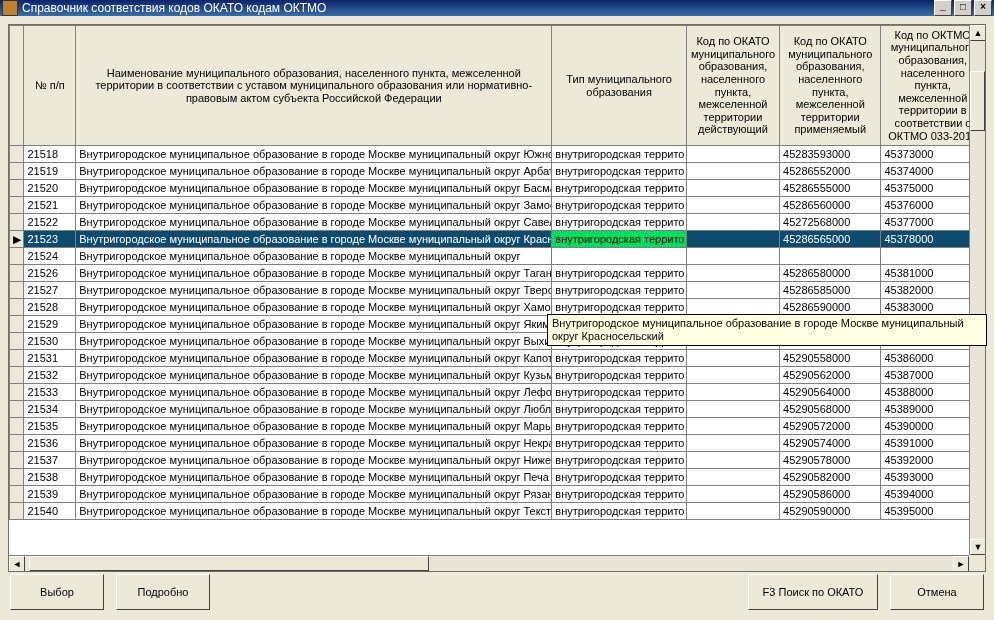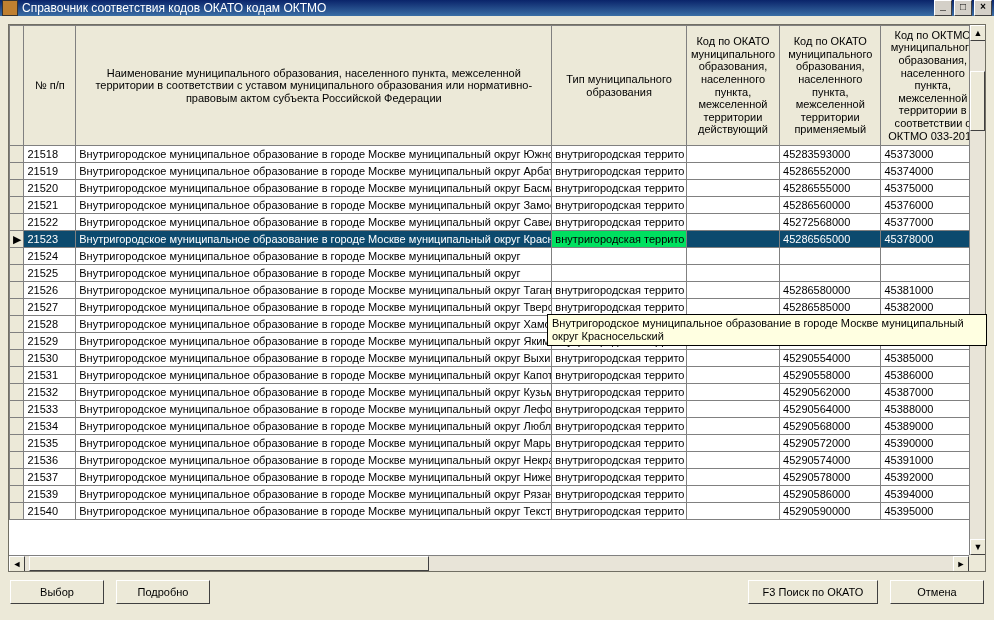--- a/index.html
+++ b/index.html
@@ -119,21 +119,21 @@
   background: #ece9d8;
 }
 .buttonbar {
   height: 34px;
   display: flex; align-items: center;
   padding: 6px 2px 0 2px;
   gap: 12px;
 }
 .buttonbar .spacer { flex: 1; }
 .btn {
-  height: 24px; min-width: 94px;
+  height: 36px; min-width: 94px;
   background: #ece9d8;
   border: 1px solid #404040;
   border-top-color: #fff; border-left-color: #fff;
   font-size: 11px;
   padding: 0 10px;
   display: inline-flex; align-items: center; justify-content: center;
 }
 .tooltip {
   position: absolute;
   background: #ffffe1;
@@ -241,29 +241,20 @@
               <td class="marker"></td>
               <td>21524</td>
               <td>Внутригородское муниципальное образование в городе Москве муниципальный округ</td>
               <td></td>
               <td></td>
               <td></td>
               <td></td>
             </tr>
             <tr>
               <td class="marker"></td>
-              <td>21525</td>
-              <td>Внутригородское муниципальное образование в городе Москве муниципальный округ</td>
-              <td></td>
-              <td></td>
-              <td></td>
-              <td></td>
-            </tr>
-            <tr>
-              <td class="marker"></td>
               <td>21526</td>
               <td>Внутригородское муниципальное образование в городе Москве муниципальный округ Таган</td>
               <td>внутригородская террито</td>
               <td></td>
               <td>45286580000</td>
               <td>45381000</td>
             </tr>
             <tr>
               <td class="marker"></td>
               <td>21527</td>
@@ -355,20 +346,29 @@
               <td>45391000</td>
             </tr>
             <tr>
               <td class="marker"></td>
               <td>21537</td>
               <td>Внутригородское муниципальное образование в городе Москве муниципальный округ Ниже</td>
               <td>внутригородская террито</td>
               <td></td>
               <td>45290578000</td>
               <td>45392000</td>
+            </tr>
+            <tr>
+              <td class="marker"></td>
+              <td>21538</td>
+              <td>Внутригородское муниципальное образование в городе Москве муниципальный округ Печа</td>
+              <td>внутригородская террито</td>
+              <td></td>
+              <td>45290582000</td>
+              <td>45393000</td>
             </tr>
             <tr>
               <td class="marker"></td>
               <td>21539</td>
               <td>Внутригородское муниципальное образование в городе Москве муниципальный округ Рязан</td>
               <td>внутригородская террито</td>
               <td></td>
               <td>45290586000</td>
               <td>45394000</td>
             </tr>

